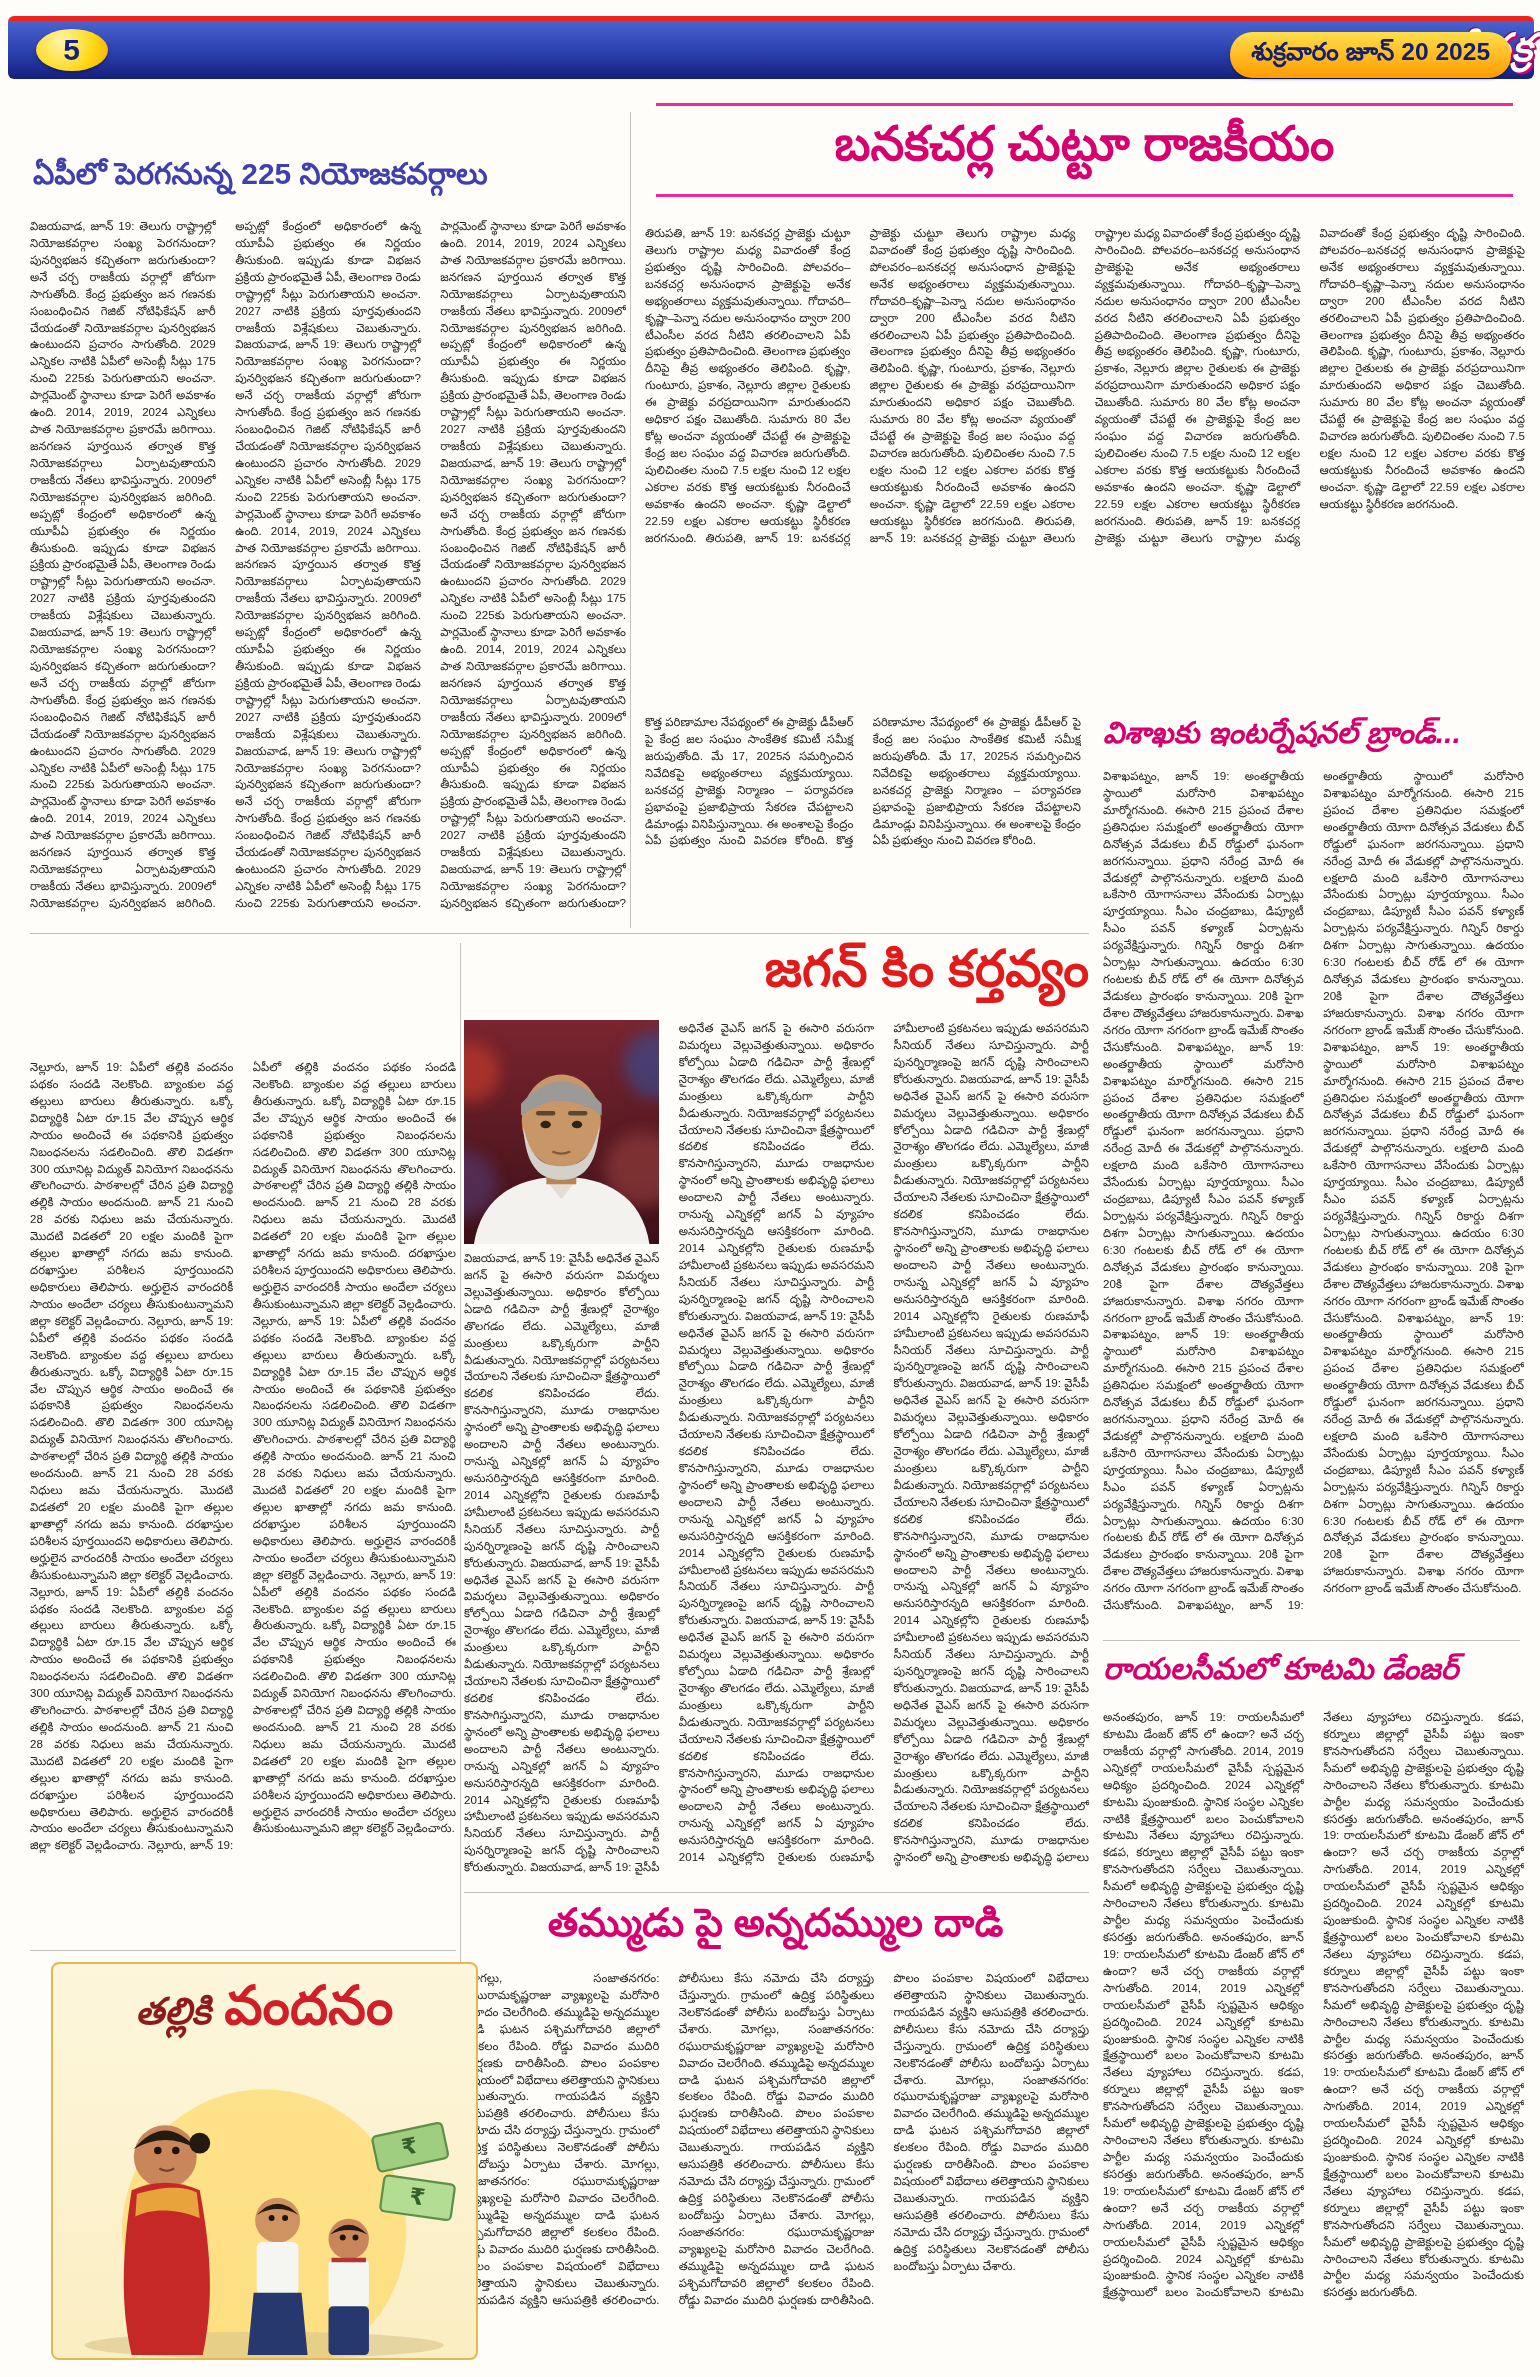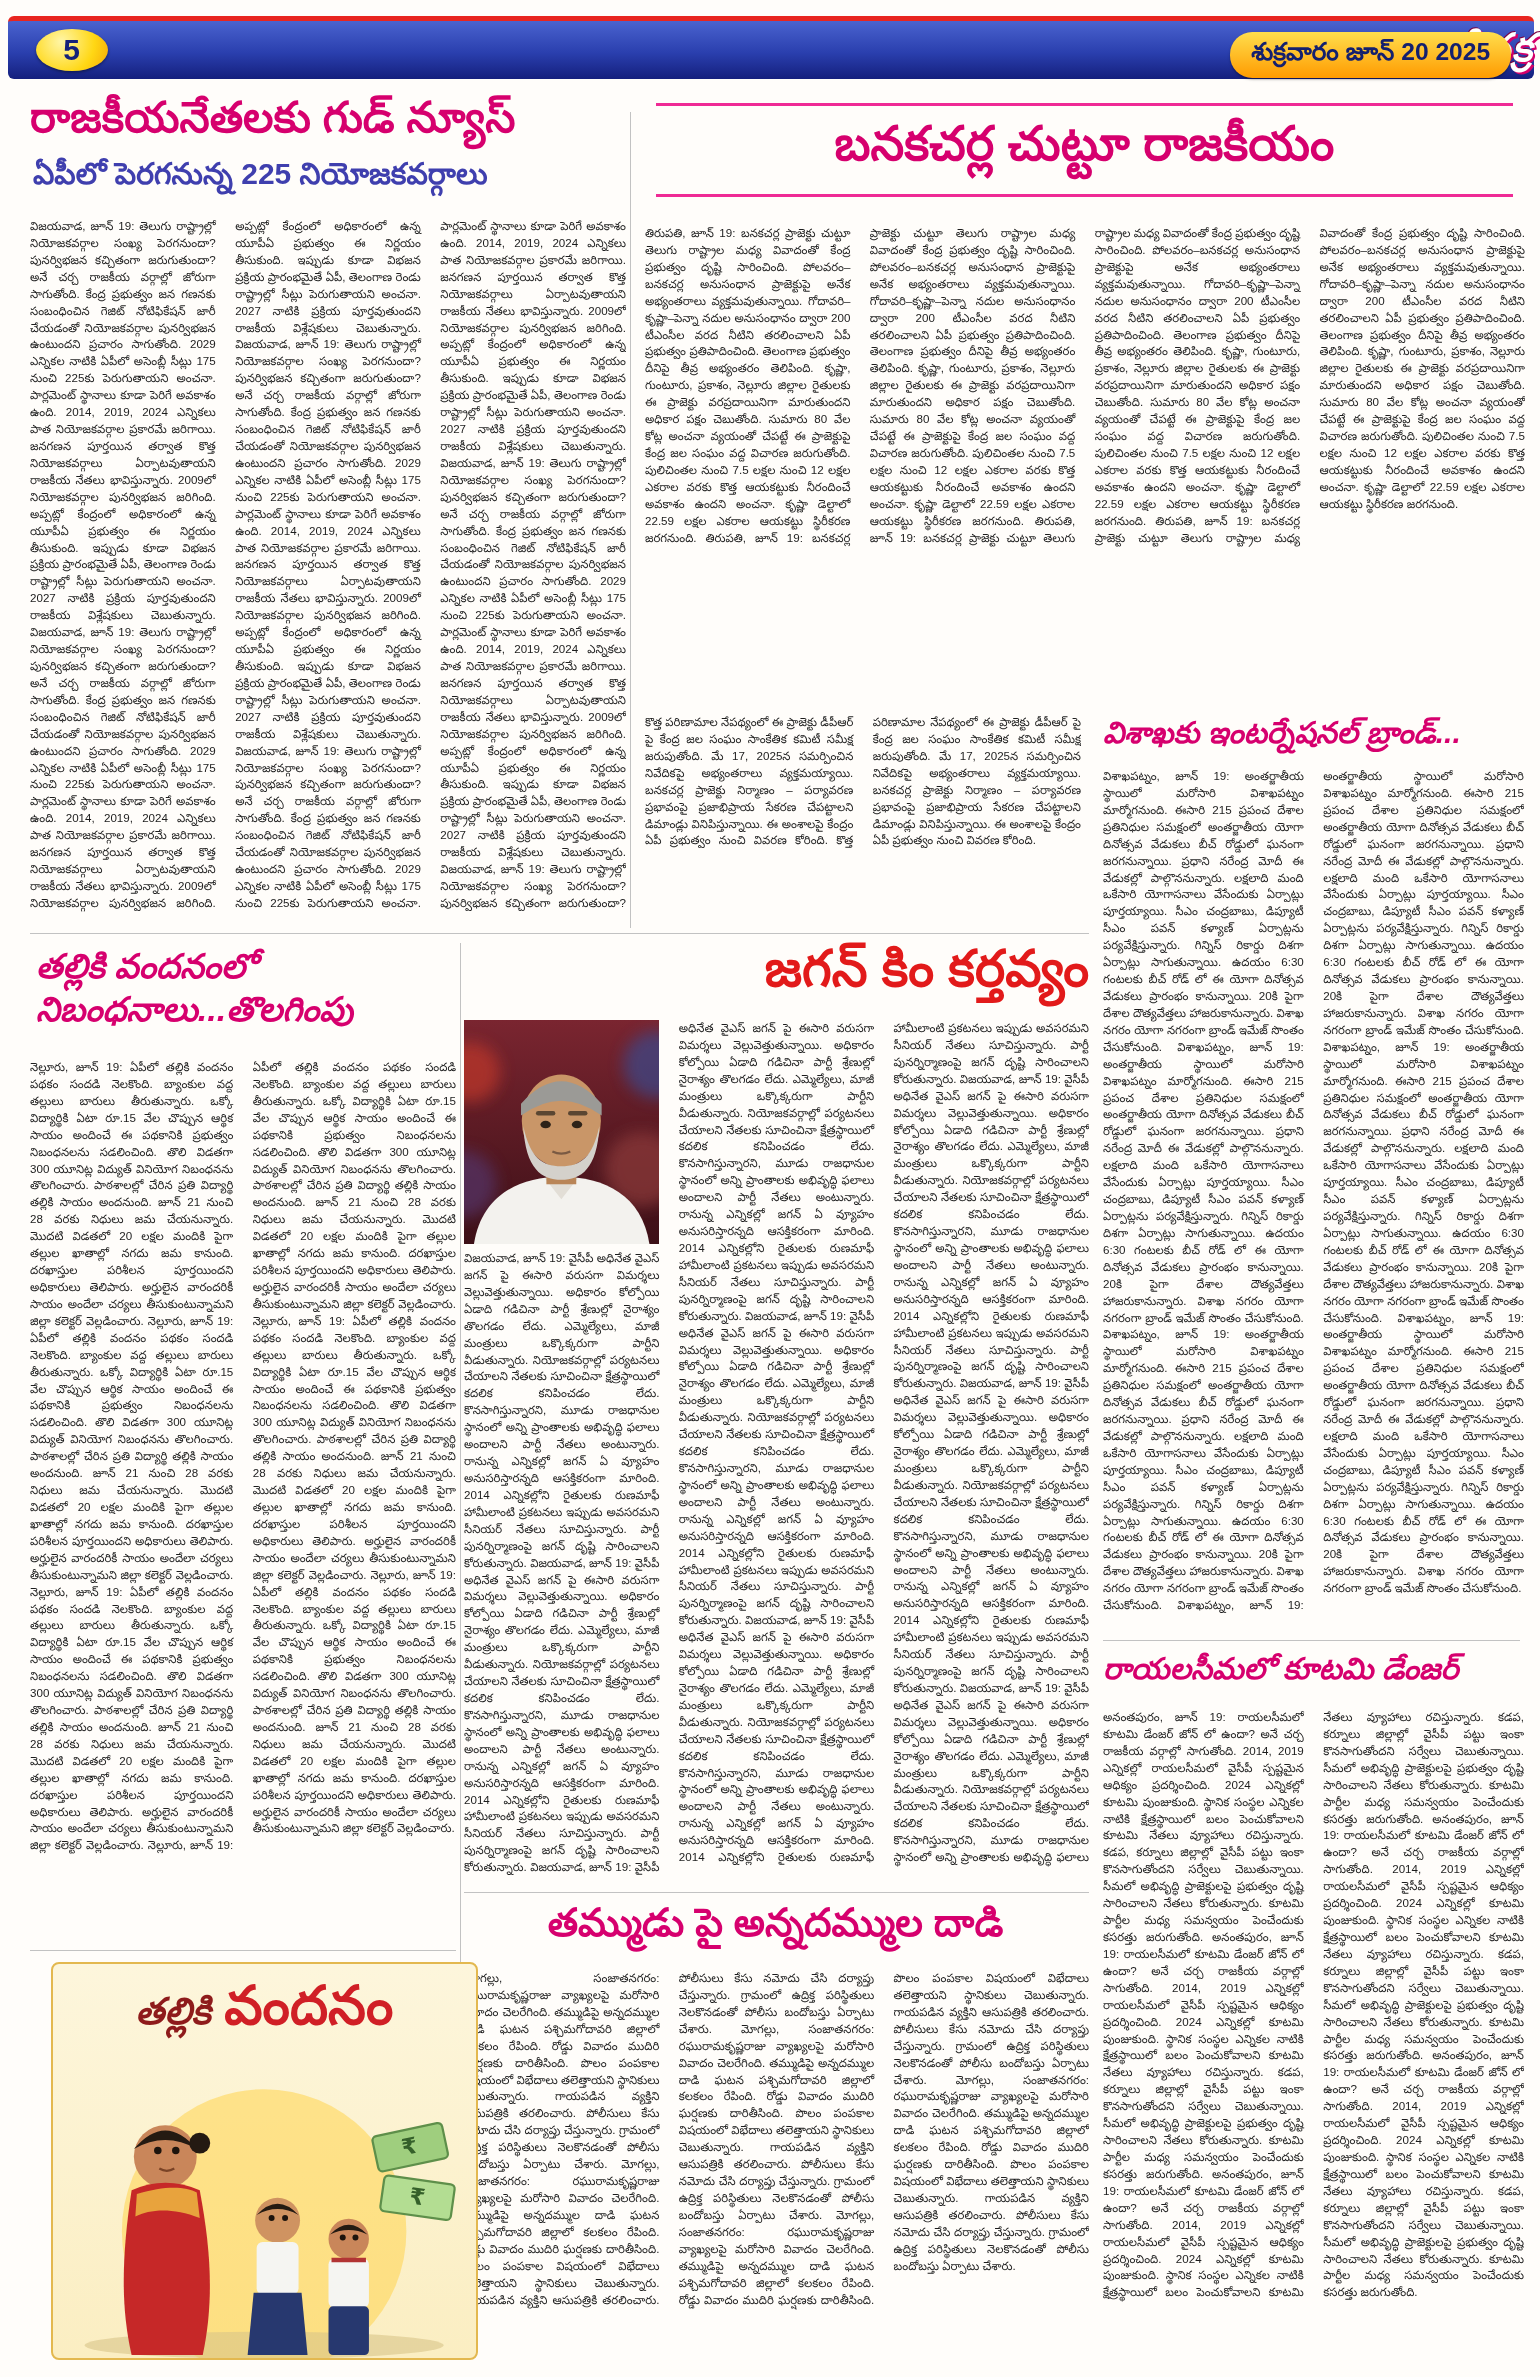--- a/index.html
+++ b/index.html
@@ -74,36 +74,34 @@
 <body>
 
 <div class="page">
 
   <div class="header-bar">
     <div class="page-num">5</div>
     <div class="paper-logo">శ్రీచక్ర</div>
     <div class="date-pill">శుక్రవారం జూన్ 20 2025</div>
   </div>
 
-  <div class="headline-magenta a-headline">రాజకీయనేతలకు గుడ్ న్యూస్</div>
   <div class="a-subhead">ఏపీలో పెరగనున్న 225 నియోజకవర్గాలు</div>
   <div class="article-body cols3 a-body">విజయవాడ, జూన్ 19: తెలుగు రాష్ట్రాల్లో నియోజకవర్గాల సంఖ్య పెరగనుందా? పునర్విభజన కచ్చితంగా జరుగుతుందా? అనే చర్చ రాజకీయ వర్గాల్లో జోరుగా సాగుతోంది. కేంద్ర ప్రభుత్వం జన గణనకు సంబంధించిన గెజిట్ నోటిఫికేషన్ జారీ చేయడంతో నియోజకవర్గాల పునర్విభజన ఉంటుందని ప్రచారం సాగుతోంది. 2029 ఎన్నికల నాటికి ఏపీలో అసెంబ్లీ సీట్లు 175 నుంచి 225కు పెరుగుతాయని అంచనా. పార్లమెంట్ స్థానాలు కూడా పెరిగే అవకాశం ఉంది. 2014, 2019, 2024 ఎన్నికలు పాత నియోజకవర్గాల ప్రకారమే జరిగాయి. జనగణన పూర్తయిన తర్వాత కొత్త నియోజకవర్గాలు ఏర్పాటవుతాయని రాజకీయ నేతలు భావిస్తున్నారు. 2009లో నియోజకవర్గాల పునర్విభజన జరిగింది. అప్పట్లో కేంద్రంలో అధికారంలో ఉన్న యూపీఏ ప్రభుత్వం ఈ నిర్ణయం తీసుకుంది. ఇప్పుడు కూడా విభజన ప్రక్రియ ప్రారంభమైతే ఏపీ, తెలంగాణ రెండు రాష్ట్రాల్లో సీట్లు పెరుగుతాయని అంచనా. 2027 నాటికి ప్రక్రియ పూర్తవుతుందని రాజకీయ విశ్లేషకులు చెబుతున్నారు. విజయవాడ, జూన్ 19: తెలుగు రాష్ట్రాల్లో నియోజకవర్గాల సంఖ్య పెరగనుందా? పునర్విభజన కచ్చితంగా జరుగుతుందా? అనే చర్చ రాజకీయ వర్గాల్లో జోరుగా సాగుతోంది. కేంద్ర ప్రభుత్వం జన గణనకు సంబంధించిన గెజిట్ నోటిఫికేషన్ జారీ చేయడంతో నియోజకవర్గాల పునర్విభజన ఉంటుందని ప్రచారం సాగుతోంది. 2029 ఎన్నికల నాటికి ఏపీలో అసెంబ్లీ సీట్లు 175 నుంచి 225కు పెరుగుతాయని అంచనా. పార్లమెంట్ స్థానాలు కూడా పెరిగే అవకాశం ఉంది. 2014, 2019, 2024 ఎన్నికలు పాత నియోజకవర్గాల ప్రకారమే జరిగాయి. జనగణన పూర్తయిన తర్వాత కొత్త నియోజకవర్గాలు ఏర్పాటవుతాయని రాజకీయ నేతలు భావిస్తున్నారు. 2009లో నియోజకవర్గాల పునర్విభజన జరిగింది. అప్పట్లో కేంద్రంలో అధికారంలో ఉన్న యూపీఏ ప్రభుత్వం ఈ నిర్ణయం తీసుకుంది. ఇప్పుడు కూడా విభజన ప్రక్రియ ప్రారంభమైతే ఏపీ, తెలంగాణ రెండు రాష్ట్రాల్లో సీట్లు పెరుగుతాయని అంచనా. 2027 నాటికి ప్రక్రియ పూర్తవుతుందని రాజకీయ విశ్లేషకులు చెబుతున్నారు. విజయవాడ, జూన్ 19: తెలుగు రాష్ట్రాల్లో నియోజకవర్గాల సంఖ్య పెరగనుందా? పునర్విభజన కచ్చితంగా జరుగుతుందా? అనే చర్చ రాజకీయ వర్గాల్లో జోరుగా సాగుతోంది. కేంద్ర ప్రభుత్వం జన గణనకు సంబంధించిన గెజిట్ నోటిఫికేషన్ జారీ చేయడంతో నియోజకవర్గాల పునర్విభజన ఉంటుందని ప్రచారం సాగుతోంది. 2029 ఎన్నికల నాటికి ఏపీలో అసెంబ్లీ సీట్లు 175 నుంచి 225కు పెరుగుతాయని అంచనా. పార్లమెంట్ స్థానాలు కూడా పెరిగే అవకాశం ఉంది. 2014, 2019, 2024 ఎన్నికలు పాత నియోజకవర్గాల ప్రకారమే జరిగాయి. జనగణన పూర్తయిన తర్వాత కొత్త నియోజకవర్గాలు ఏర్పాటవుతాయని రాజకీయ నేతలు భావిస్తున్నారు. 2009లో నియోజకవర్గాల పునర్విభజన జరిగింది. అప్పట్లో కేంద్రంలో అధికారంలో ఉన్న యూపీఏ ప్రభుత్వం ఈ నిర్ణయం తీసుకుంది. ఇప్పుడు కూడా విభజన ప్రక్రియ ప్రారంభమైతే ఏపీ, తెలంగాణ రెండు రాష్ట్రాల్లో సీట్లు పెరుగుతాయని అంచనా. 2027 నాటికి ప్రక్రియ పూర్తవుతుందని రాజకీయ విశ్లేషకులు చెబుతున్నారు. విజయవాడ, జూన్ 19: తెలుగు రాష్ట్రాల్లో నియోజకవర్గాల సంఖ్య పెరగనుందా? పునర్విభజన కచ్చితంగా జరుగుతుందా? అనే చర్చ రాజకీయ వర్గాల్లో జోరుగా సాగుతోంది. కేంద్ర ప్రభుత్వం జన గణనకు సంబంధించిన గెజిట్ నోటిఫికేషన్ జారీ చేయడంతో నియోజకవర్గాల పునర్విభజన ఉంటుందని ప్రచారం సాగుతోంది. 2029 ఎన్నికల నాటికి ఏపీలో అసెంబ్లీ సీట్లు 175 నుంచి 225కు పెరుగుతాయని అంచనా. పార్లమెంట్ స్థానాలు కూడా పెరిగే అవకాశం ఉంది. 2014, 2019, 2024 ఎన్నికలు పాత నియోజకవర్గాల ప్రకారమే జరిగాయి. జనగణన పూర్తయిన తర్వాత కొత్త నియోజకవర్గాలు ఏర్పాటవుతాయని రాజకీయ నేతలు భావిస్తున్నారు. 2009లో నియోజకవర్గాల పునర్విభజన జరిగింది. అప్పట్లో కేంద్రంలో అధికారంలో ఉన్న యూపీఏ ప్రభుత్వం ఈ నిర్ణయం తీసుకుంది. ఇప్పుడు కూడా విభజన ప్రక్రియ ప్రారంభమైతే ఏపీ, తెలంగాణ రెండు రాష్ట్రాల్లో సీట్లు పెరుగుతాయని అంచనా. 2027 నాటికి ప్రక్రియ పూర్తవుతుందని రాజకీయ విశ్లేషకులు చెబుతున్నారు. విజయవాడ, జూన్ 19: తెలుగు రాష్ట్రాల్లో నియోజకవర్గాల సంఖ్య పెరగనుందా? పునర్విభజన కచ్చితంగా జరుగుతుందా? అనే చర్చ రాజకీయ వర్గాల్లో జోరుగా సాగుతోంది. కేంద్ర ప్రభుత్వం జన గణనకు సంబంధించిన గెజిట్ నోటిఫికేషన్ జారీ చేయడంతో నియోజకవర్గాల పునర్విభజన ఉంటుందని ప్రచారం సాగుతోంది. 2029 ఎన్నికల నాటికి ఏపీలో అసెంబ్లీ సీట్లు 175 నుంచి 225కు పెరుగుతాయని అంచనా. పార్లమెంట్ స్థానాలు కూడా పెరిగే అవకాశం ఉంది. 2014, 2019, 2024 ఎన్నికలు పాత నియోజకవర్గాల ప్రకారమే జరిగాయి. జనగణన పూర్తయిన తర్వాత కొత్త నియోజకవర్గాలు ఏర్పాటవుతాయని రాజకీయ నేతలు భావిస్తున్నారు. 2009లో నియోజకవర్గాల పునర్విభజన జరిగింది. అప్పట్లో కేంద్రంలో అధికారంలో ఉన్న యూపీఏ ప్రభుత్వం ఈ నిర్ణయం తీసుకుంది. ఇప్పుడు కూడా విభజన ప్రక్రియ ప్రారంభమైతే ఏపీ, తెలంగాణ రెండు రాష్ట్రాల్లో సీట్లు పెరుగుతాయని అంచనా. 2027 నాటికి ప్రక్రియ పూర్తవుతుందని రాజకీయ విశ్లేషకులు చెబుతున్నారు. విజయవాడ, జూన్ 19: తెలుగు రాష్ట్రాల్లో నియోజకవర్గాల సంఖ్య పెరగనుందా? పునర్విభజన కచ్చితంగా జరుగుతుందా? అనే చర్చ రాజకీయ వర్గాల్లో జోరుగా సాగుతోంది. కేంద్ర ప్రభుత్వం జన గణనకు సంబంధించిన గెజిట్ నోటిఫికేషన్ జారీ చేయడంతో నియోజకవర్గాల పునర్విభజన ఉంటుందని ప్రచారం సాగుతోంది. 2029 ఎన్నికల నాటికి ఏపీలో అసెంబ్లీ సీట్లు 175 నుంచి 225కు పెరుగుతాయని అంచనా. పార్లమెంట్ స్థానాలు కూడా పెరిగే అవకాశం ఉంది. 2014, 2019, 2024 ఎన్నికలు పాత నియోజకవర్గాల ప్రకారమే జరిగాయి. జనగణన పూర్తయిన తర్వాత కొత్త నియోజకవర్గాలు ఏర్పాటవుతాయని రాజకీయ నేతలు భావిస్తున్నారు. 2009లో నియోజకవర్గాల పునర్విభజన జరిగింది. అప్పట్లో కేంద్రంలో అధికారంలో ఉన్న యూపీఏ ప్రభుత్వం ఈ నిర్ణయం తీసుకుంది. ఇప్పుడు కూడా విభజన ప్రక్రియ ప్రారంభమైతే ఏపీ, తెలంగాణ రెండు రాష్ట్రాల్లో సీట్లు పెరుగుతాయని అంచనా. 2027 నాటికి ప్రక్రియ పూర్తవుతుందని రాజకీయ విశ్లేషకులు చెబుతున్నారు.</div>
 
   <div class="sep" style="left:630px;top:112px;width:0.7px;height:816px;"></div>
 
   <div class="headline-magenta b-headline">బనకచర్ల చుట్టూ రాజకీయం</div>
   <div class="article-body cols4 b-body1">తిరుపతి, జూన్ 19: బనకచర్ల ప్రాజెక్టు చుట్టూ తెలుగు రాష్ట్రాల మధ్య వివాదంతో కేంద్ర ప్రభుత్వం దృష్టి సారించింది. పోలవరం–బనకచర్ల అనుసంధాన ప్రాజెక్టుపై అనేక అభ్యంతరాలు వ్యక్తమవుతున్నాయి. గోదావరి–కృష్ణా–పెన్నా నదుల అనుసంధానం ద్వారా 200 టీఎంసీల వరద నీటిని తరలించాలని ఏపీ ప్రభుత్వం ప్రతిపాదించింది. తెలంగాణ ప్రభుత్వం దీనిపై తీవ్ర అభ్యంతరం తెలిపింది. కృష్ణా, గుంటూరు, ప్రకాశం, నెల్లూరు జిల్లాల రైతులకు ఈ ప్రాజెక్టు వరప్రదాయినిగా మారుతుందని అధికార పక్షం చెబుతోంది. సుమారు 80 వేల కోట్ల అంచనా వ్యయంతో చేపట్టే ఈ ప్రాజెక్టుపై కేంద్ర జల సంఘం వద్ద విచారణ జరుగుతోంది. పులిచింతల నుంచి 7.5 లక్షల నుంచి 12 లక్షల ఎకరాల వరకు కొత్త ఆయకట్టుకు నీరందించే అవకాశం ఉందని అంచనా. కృష్ణా డెల్టాలో 22.59 లక్షల ఎకరాల ఆయకట్టు స్థిరీకరణ జరగనుంది. తిరుపతి, జూన్ 19: బనకచర్ల ప్రాజెక్టు చుట్టూ తెలుగు రాష్ట్రాల మధ్య వివాదంతో కేంద్ర ప్రభుత్వం దృష్టి సారించింది. పోలవరం–బనకచర్ల అనుసంధాన ప్రాజెక్టుపై అనేక అభ్యంతరాలు వ్యక్తమవుతున్నాయి. గోదావరి–కృష్ణా–పెన్నా నదుల అనుసంధానం ద్వారా 200 టీఎంసీల వరద నీటిని తరలించాలని ఏపీ ప్రభుత్వం ప్రతిపాదించింది. తెలంగాణ ప్రభుత్వం దీనిపై తీవ్ర అభ్యంతరం తెలిపింది. కృష్ణా, గుంటూరు, ప్రకాశం, నెల్లూరు జిల్లాల రైతులకు ఈ ప్రాజెక్టు వరప్రదాయినిగా మారుతుందని అధికార పక్షం చెబుతోంది. సుమారు 80 వేల కోట్ల అంచనా వ్యయంతో చేపట్టే ఈ ప్రాజెక్టుపై కేంద్ర జల సంఘం వద్ద విచారణ జరుగుతోంది. పులిచింతల నుంచి 7.5 లక్షల నుంచి 12 లక్షల ఎకరాల వరకు కొత్త ఆయకట్టుకు నీరందించే అవకాశం ఉందని అంచనా. కృష్ణా డెల్టాలో 22.59 లక్షల ఎకరాల ఆయకట్టు స్థిరీకరణ జరగనుంది. తిరుపతి, జూన్ 19: బనకచర్ల ప్రాజెక్టు చుట్టూ తెలుగు రాష్ట్రాల మధ్య వివాదంతో కేంద్ర ప్రభుత్వం దృష్టి సారించింది. పోలవరం–బనకచర్ల అనుసంధాన ప్రాజెక్టుపై అనేక అభ్యంతరాలు వ్యక్తమవుతున్నాయి. గోదావరి–కృష్ణా–పెన్నా నదుల అనుసంధానం ద్వారా 200 టీఎంసీల వరద నీటిని తరలించాలని ఏపీ ప్రభుత్వం ప్రతిపాదించింది. తెలంగాణ ప్రభుత్వం దీనిపై తీవ్ర అభ్యంతరం తెలిపింది. కృష్ణా, గుంటూరు, ప్రకాశం, నెల్లూరు జిల్లాల రైతులకు ఈ ప్రాజెక్టు వరప్రదాయినిగా మారుతుందని అధికార పక్షం చెబుతోంది. సుమారు 80 వేల కోట్ల అంచనా వ్యయంతో చేపట్టే ఈ ప్రాజెక్టుపై కేంద్ర జల సంఘం వద్ద విచారణ జరుగుతోంది. పులిచింతల నుంచి 7.5 లక్షల నుంచి 12 లక్షల ఎకరాల వరకు కొత్త ఆయకట్టుకు నీరందించే అవకాశం ఉందని అంచనా. కృష్ణా డెల్టాలో 22.59 లక్షల ఎకరాల ఆయకట్టు స్థిరీకరణ జరగనుంది. తిరుపతి, జూన్ 19: బనకచర్ల ప్రాజెక్టు చుట్టూ తెలుగు రాష్ట్రాల మధ్య వివాదంతో కేంద్ర ప్రభుత్వం దృష్టి సారించింది. పోలవరం–బనకచర్ల అనుసంధాన ప్రాజెక్టుపై అనేక అభ్యంతరాలు వ్యక్తమవుతున్నాయి. గోదావరి–కృష్ణా–పెన్నా నదుల అనుసంధానం ద్వారా 200 టీఎంసీల వరద నీటిని తరలించాలని ఏపీ ప్రభుత్వం ప్రతిపాదించింది. తెలంగాణ ప్రభుత్వం దీనిపై తీవ్ర అభ్యంతరం తెలిపింది. కృష్ణా, గుంటూరు, ప్రకాశం, నెల్లూరు జిల్లాల రైతులకు ఈ ప్రాజెక్టు వరప్రదాయినిగా మారుతుందని అధికార పక్షం చెబుతోంది. సుమారు 80 వేల కోట్ల అంచనా వ్యయంతో చేపట్టే ఈ ప్రాజెక్టుపై కేంద్ర జల సంఘం వద్ద విచారణ జరుగుతోంది. పులిచింతల నుంచి 7.5 లక్షల నుంచి 12 లక్షల ఎకరాల వరకు కొత్త ఆయకట్టుకు నీరందించే అవకాశం ఉందని అంచనా. కృష్ణా డెల్టాలో 22.59 లక్షల ఎకరాల ఆయకట్టు స్థిరీకరణ జరగనుంది.</div>
   <div class="article-body cols2 b-body2">కొత్త పరిణామాల నేపథ్యంలో ఈ ప్రాజెక్టు డీపీఆర్ పై కేంద్ర జల సంఘం సాంకేతిక కమిటీ సమీక్ష జరుపుతోంది. మే 17, 2025న సమర్పించిన నివేదికపై అభ్యంతరాలు వ్యక్తమయ్యాయి. బనకచర్ల ప్రాజెక్టు నిర్మాణం – పర్యావరణ ప్రభావంపై ప్రజాభిప్రాయ సేకరణ చేపట్టాలని డిమాండ్లు వినిపిస్తున్నాయి. ఈ అంశాలపై కేంద్రం ఏపీ ప్రభుత్వం నుంచి వివరణ కోరింది. కొత్త పరిణామాల నేపథ్యంలో ఈ ప్రాజెక్టు డీపీఆర్ పై కేంద్ర జల సంఘం సాంకేతిక కమిటీ సమీక్ష జరుపుతోంది. మే 17, 2025న సమర్పించిన నివేదికపై అభ్యంతరాలు వ్యక్తమయ్యాయి. బనకచర్ల ప్రాజెక్టు నిర్మాణం – పర్యావరణ ప్రభావంపై ప్రజాభిప్రాయ సేకరణ చేపట్టాలని డిమాండ్లు వినిపిస్తున్నాయి. ఈ అంశాలపై కేంద్రం ఏపీ ప్రభుత్వం నుంచి వివరణ కోరింది.</div>
 
   <div class="headline-magenta v-headline">విశాఖకు ఇంటర్నేషనల్ బ్రాండ్...</div>
   <div class="article-body cols2 v-body">విశాఖపట్నం, జూన్ 19: అంతర్జాతీయ స్థాయిలో మరోసారి విశాఖపట్నం మార్మోగనుంది. ఈసారి 215 ప్రపంచ దేశాల ప్రతినిధుల సమక్షంలో అంతర్జాతీయ యోగా దినోత్సవ వేడుకలు బీచ్ రోడ్డులో ఘనంగా జరగనున్నాయి. ప్రధాని నరేంద్ర మోదీ ఈ వేడుకల్లో పాల్గొననున్నారు. లక్షలాది మంది ఒకేసారి యోగాసనాలు వేసేందుకు ఏర్పాట్లు పూర్తయ్యాయి. సీఎం చంద్రబాబు, డిప్యూటీ సీఎం పవన్ కళ్యాణ్ ఏర్పాట్లను పర్యవేక్షిస్తున్నారు. గిన్నిస్ రికార్డు దిశగా ఏర్పాట్లు సాగుతున్నాయి. ఉదయం 6:30 గంటలకు బీచ్ రోడ్ లో ఈ యోగా దినోత్సవ వేడుకలు ప్రారంభం కానున్నాయి. 20కి పైగా దేశాల దౌత్యవేత్తలు హాజరుకానున్నారు. విశాఖ నగరం యోగా నగరంగా బ్రాండ్ ఇమేజ్ సొంతం చేసుకోనుంది. విశాఖపట్నం, జూన్ 19: అంతర్జాతీయ స్థాయిలో మరోసారి విశాఖపట్నం మార్మోగనుంది. ఈసారి 215 ప్రపంచ దేశాల ప్రతినిధుల సమక్షంలో అంతర్జాతీయ యోగా దినోత్సవ వేడుకలు బీచ్ రోడ్డులో ఘనంగా జరగనున్నాయి. ప్రధాని నరేంద్ర మోదీ ఈ వేడుకల్లో పాల్గొననున్నారు. లక్షలాది మంది ఒకేసారి యోగాసనాలు వేసేందుకు ఏర్పాట్లు పూర్తయ్యాయి. సీఎం చంద్రబాబు, డిప్యూటీ సీఎం పవన్ కళ్యాణ్ ఏర్పాట్లను పర్యవేక్షిస్తున్నారు. గిన్నిస్ రికార్డు దిశగా ఏర్పాట్లు సాగుతున్నాయి. ఉదయం 6:30 గంటలకు బీచ్ రోడ్ లో ఈ యోగా దినోత్సవ వేడుకలు ప్రారంభం కానున్నాయి. 20కి పైగా దేశాల దౌత్యవేత్తలు హాజరుకానున్నారు. విశాఖ నగరం యోగా నగరంగా బ్రాండ్ ఇమేజ్ సొంతం చేసుకోనుంది. విశాఖపట్నం, జూన్ 19: అంతర్జాతీయ స్థాయిలో మరోసారి విశాఖపట్నం మార్మోగనుంది. ఈసారి 215 ప్రపంచ దేశాల ప్రతినిధుల సమక్షంలో అంతర్జాతీయ యోగా దినోత్సవ వేడుకలు బీచ్ రోడ్డులో ఘనంగా జరగనున్నాయి. ప్రధాని నరేంద్ర మోదీ ఈ వేడుకల్లో పాల్గొననున్నారు. లక్షలాది మంది ఒకేసారి యోగాసనాలు వేసేందుకు ఏర్పాట్లు పూర్తయ్యాయి. సీఎం చంద్రబాబు, డిప్యూటీ సీఎం పవన్ కళ్యాణ్ ఏర్పాట్లను పర్యవేక్షిస్తున్నారు. గిన్నిస్ రికార్డు దిశగా ఏర్పాట్లు సాగుతున్నాయి. ఉదయం 6:30 గంటలకు బీచ్ రోడ్ లో ఈ యోగా దినోత్సవ వేడుకలు ప్రారంభం కానున్నాయి. 20కి పైగా దేశాల దౌత్యవేత్తలు హాజరుకానున్నారు. విశాఖ నగరం యోగా నగరంగా బ్రాండ్ ఇమేజ్ సొంతం చేసుకోనుంది. విశాఖపట్నం, జూన్ 19: అంతర్జాతీయ స్థాయిలో మరోసారి విశాఖపట్నం మార్మోగనుంది. ఈసారి 215 ప్రపంచ దేశాల ప్రతినిధుల సమక్షంలో అంతర్జాతీయ యోగా దినోత్సవ వేడుకలు బీచ్ రోడ్డులో ఘనంగా జరగనున్నాయి. ప్రధాని నరేంద్ర మోదీ ఈ వేడుకల్లో పాల్గొననున్నారు. లక్షలాది మంది ఒకేసారి యోగాసనాలు వేసేందుకు ఏర్పాట్లు పూర్తయ్యాయి. సీఎం చంద్రబాబు, డిప్యూటీ సీఎం పవన్ కళ్యాణ్ ఏర్పాట్లను పర్యవేక్షిస్తున్నారు. గిన్నిస్ రికార్డు దిశగా ఏర్పాట్లు సాగుతున్నాయి. ఉదయం 6:30 గంటలకు బీచ్ రోడ్ లో ఈ యోగా దినోత్సవ వేడుకలు ప్రారంభం కానున్నాయి. 20కి పైగా దేశాల దౌత్యవేత్తలు హాజరుకానున్నారు. విశాఖ నగరం యోగా నగరంగా బ్రాండ్ ఇమేజ్ సొంతం చేసుకోనుంది. విశాఖపట్నం, జూన్ 19: అంతర్జాతీయ స్థాయిలో మరోసారి విశాఖపట్నం మార్మోగనుంది. ఈసారి 215 ప్రపంచ దేశాల ప్రతినిధుల సమక్షంలో అంతర్జాతీయ యోగా దినోత్సవ వేడుకలు బీచ్ రోడ్డులో ఘనంగా జరగనున్నాయి. ప్రధాని నరేంద్ర మోదీ ఈ వేడుకల్లో పాల్గొననున్నారు. లక్షలాది మంది ఒకేసారి యోగాసనాలు వేసేందుకు ఏర్పాట్లు పూర్తయ్యాయి. సీఎం చంద్రబాబు, డిప్యూటీ సీఎం పవన్ కళ్యాణ్ ఏర్పాట్లను పర్యవేక్షిస్తున్నారు. గిన్నిస్ రికార్డు దిశగా ఏర్పాట్లు సాగుతున్నాయి. ఉదయం 6:30 గంటలకు బీచ్ రోడ్ లో ఈ యోగా దినోత్సవ వేడుకలు ప్రారంభం కానున్నాయి. 20కి పైగా దేశాల దౌత్యవేత్తలు హాజరుకానున్నారు. విశాఖ నగరం యోగా నగరంగా బ్రాండ్ ఇమేజ్ సొంతం చేసుకోనుంది. విశాఖపట్నం, జూన్ 19: అంతర్జాతీయ స్థాయిలో మరోసారి విశాఖపట్నం మార్మోగనుంది. ఈసారి 215 ప్రపంచ దేశాల ప్రతినిధుల సమక్షంలో అంతర్జాతీయ యోగా దినోత్సవ వేడుకలు బీచ్ రోడ్డులో ఘనంగా జరగనున్నాయి. ప్రధాని నరేంద్ర మోదీ ఈ వేడుకల్లో పాల్గొననున్నారు. లక్షలాది మంది ఒకేసారి యోగాసనాలు వేసేందుకు ఏర్పాట్లు పూర్తయ్యాయి. సీఎం చంద్రబాబు, డిప్యూటీ సీఎం పవన్ కళ్యాణ్ ఏర్పాట్లను పర్యవేక్షిస్తున్నారు. గిన్నిస్ రికార్డు దిశగా ఏర్పాట్లు సాగుతున్నాయి. ఉదయం 6:30 గంటలకు బీచ్ రోడ్ లో ఈ యోగా దినోత్సవ వేడుకలు ప్రారంభం కానున్నాయి. 20కి పైగా దేశాల దౌత్యవేత్తలు హాజరుకానున్నారు. విశాఖ నగరం యోగా నగరంగా బ్రాండ్ ఇమేజ్ సొంతం చేసుకోనుంది.</div>
 
   <div class="sep" style="left:30px;top:933px;width:1059px;height:0.7px;"></div>
 
-  <div class="headline-magenta t-headline">తల్లికి వందనంలో నిబంధనాలు...తొలగింపు</div>
   <div class="article-body cols2 t-body">నెల్లూరు, జూన్ 19: ఏపీలో తల్లికి వందనం పథకం సందడి నెలకొంది. బ్యాంకుల వద్ద తల్లులు బారులు తీరుతున్నారు. ఒక్కో విద్యార్థికి ఏటా రూ.15 వేల చొప్పున ఆర్థిక సాయం అందించే ఈ పథకానికి ప్రభుత్వం నిబంధనలను సడలించింది. తొలి విడతగా 300 యూనిట్ల విద్యుత్ వినియోగ నిబంధనను తొలగించారు. పాఠశాలల్లో చేరిన ప్రతి విద్యార్థి తల్లికి సాయం అందనుంది. జూన్ 21 నుంచి 28 వరకు నిధులు జమ చేయనున్నారు. మొదటి విడతలో 20 లక్షల మందికి పైగా తల్లుల ఖాతాల్లో నగదు జమ కానుంది. దరఖాస్తుల పరిశీలన పూర్తయిందని అధికారులు తెలిపారు. అర్హులైన వారందరికీ సాయం అందేలా చర్యలు తీసుకుంటున్నామని జిల్లా కలెక్టర్ వెల్లడించారు. నెల్లూరు, జూన్ 19: ఏపీలో తల్లికి వందనం పథకం సందడి నెలకొంది. బ్యాంకుల వద్ద తల్లులు బారులు తీరుతున్నారు. ఒక్కో విద్యార్థికి ఏటా రూ.15 వేల చొప్పున ఆర్థిక సాయం అందించే ఈ పథకానికి ప్రభుత్వం నిబంధనలను సడలించింది. తొలి విడతగా 300 యూనిట్ల విద్యుత్ వినియోగ నిబంధనను తొలగించారు. పాఠశాలల్లో చేరిన ప్రతి విద్యార్థి తల్లికి సాయం అందనుంది. జూన్ 21 నుంచి 28 వరకు నిధులు జమ చేయనున్నారు. మొదటి విడతలో 20 లక్షల మందికి పైగా తల్లుల ఖాతాల్లో నగదు జమ కానుంది. దరఖాస్తుల పరిశీలన పూర్తయిందని అధికారులు తెలిపారు. అర్హులైన వారందరికీ సాయం అందేలా చర్యలు తీసుకుంటున్నామని జిల్లా కలెక్టర్ వెల్లడించారు. నెల్లూరు, జూన్ 19: ఏపీలో తల్లికి వందనం పథకం సందడి నెలకొంది. బ్యాంకుల వద్ద తల్లులు బారులు తీరుతున్నారు. ఒక్కో విద్యార్థికి ఏటా రూ.15 వేల చొప్పున ఆర్థిక సాయం అందించే ఈ పథకానికి ప్రభుత్వం నిబంధనలను సడలించింది. తొలి విడతగా 300 యూనిట్ల విద్యుత్ వినియోగ నిబంధనను తొలగించారు. పాఠశాలల్లో చేరిన ప్రతి విద్యార్థి తల్లికి సాయం అందనుంది. జూన్ 21 నుంచి 28 వరకు నిధులు జమ చేయనున్నారు. మొదటి విడతలో 20 లక్షల మందికి పైగా తల్లుల ఖాతాల్లో నగదు జమ కానుంది. దరఖాస్తుల పరిశీలన పూర్తయిందని అధికారులు తెలిపారు. అర్హులైన వారందరికీ సాయం అందేలా చర్యలు తీసుకుంటున్నామని జిల్లా కలెక్టర్ వెల్లడించారు. నెల్లూరు, జూన్ 19: ఏపీలో తల్లికి వందనం పథకం సందడి నెలకొంది. బ్యాంకుల వద్ద తల్లులు బారులు తీరుతున్నారు. ఒక్కో విద్యార్థికి ఏటా రూ.15 వేల చొప్పున ఆర్థిక సాయం అందించే ఈ పథకానికి ప్రభుత్వం నిబంధనలను సడలించింది. తొలి విడతగా 300 యూనిట్ల విద్యుత్ వినియోగ నిబంధనను తొలగించారు. పాఠశాలల్లో చేరిన ప్రతి విద్యార్థి తల్లికి సాయం అందనుంది. జూన్ 21 నుంచి 28 వరకు నిధులు జమ చేయనున్నారు. మొదటి విడతలో 20 లక్షల మందికి పైగా తల్లుల ఖాతాల్లో నగదు జమ కానుంది. దరఖాస్తుల పరిశీలన పూర్తయిందని అధికారులు తెలిపారు. అర్హులైన వారందరికీ సాయం అందేలా చర్యలు తీసుకుంటున్నామని జిల్లా కలెక్టర్ వెల్లడించారు. నెల్లూరు, జూన్ 19: ఏపీలో తల్లికి వందనం పథకం సందడి నెలకొంది. బ్యాంకుల వద్ద తల్లులు బారులు తీరుతున్నారు. ఒక్కో విద్యార్థికి ఏటా రూ.15 వేల చొప్పున ఆర్థిక సాయం అందించే ఈ పథకానికి ప్రభుత్వం నిబంధనలను సడలించింది. తొలి విడతగా 300 యూనిట్ల విద్యుత్ వినియోగ నిబంధనను తొలగించారు. పాఠశాలల్లో చేరిన ప్రతి విద్యార్థి తల్లికి సాయం అందనుంది. జూన్ 21 నుంచి 28 వరకు నిధులు జమ చేయనున్నారు. మొదటి విడతలో 20 లక్షల మందికి పైగా తల్లుల ఖాతాల్లో నగదు జమ కానుంది. దరఖాస్తుల పరిశీలన పూర్తయిందని అధికారులు తెలిపారు. అర్హులైన వారందరికీ సాయం అందేలా చర్యలు తీసుకుంటున్నామని జిల్లా కలెక్టర్ వెల్లడించారు. నెల్లూరు, జూన్ 19: ఏపీలో తల్లికి వందనం పథకం సందడి నెలకొంది. బ్యాంకుల వద్ద తల్లులు బారులు తీరుతున్నారు. ఒక్కో విద్యార్థికి ఏటా రూ.15 వేల చొప్పున ఆర్థిక సాయం అందించే ఈ పథకానికి ప్రభుత్వం నిబంధనలను సడలించింది. తొలి విడతగా 300 యూనిట్ల విద్యుత్ వినియోగ నిబంధనను తొలగించారు. పాఠశాలల్లో చేరిన ప్రతి విద్యార్థి తల్లికి సాయం అందనుంది. జూన్ 21 నుంచి 28 వరకు నిధులు జమ చేయనున్నారు. మొదటి విడతలో 20 లక్షల మందికి పైగా తల్లుల ఖాతాల్లో నగదు జమ కానుంది. దరఖాస్తుల పరిశీలన పూర్తయిందని అధికారులు తెలిపారు. అర్హులైన వారందరికీ సాయం అందేలా చర్యలు తీసుకుంటున్నామని జిల్లా కలెక్టర్ వెల్లడించారు.</div>
 
   <div class="sep" style="left:460px;top:943px;width:0.7px;height:1409px;"></div>
 
   <div class="j-headline">జగన్ కిం కర్తవ్యం</div>
   <div class="article-body cols3 j-body">
     <div class="photo-wrap">
       <svg viewBox="0 0 345 300" preserveAspectRatio="xMidYMid slice" aria-hidden="true">
         <defs>
           <linearGradient id="bgG" x1="0" y1="0" x2="0" y2="1">

